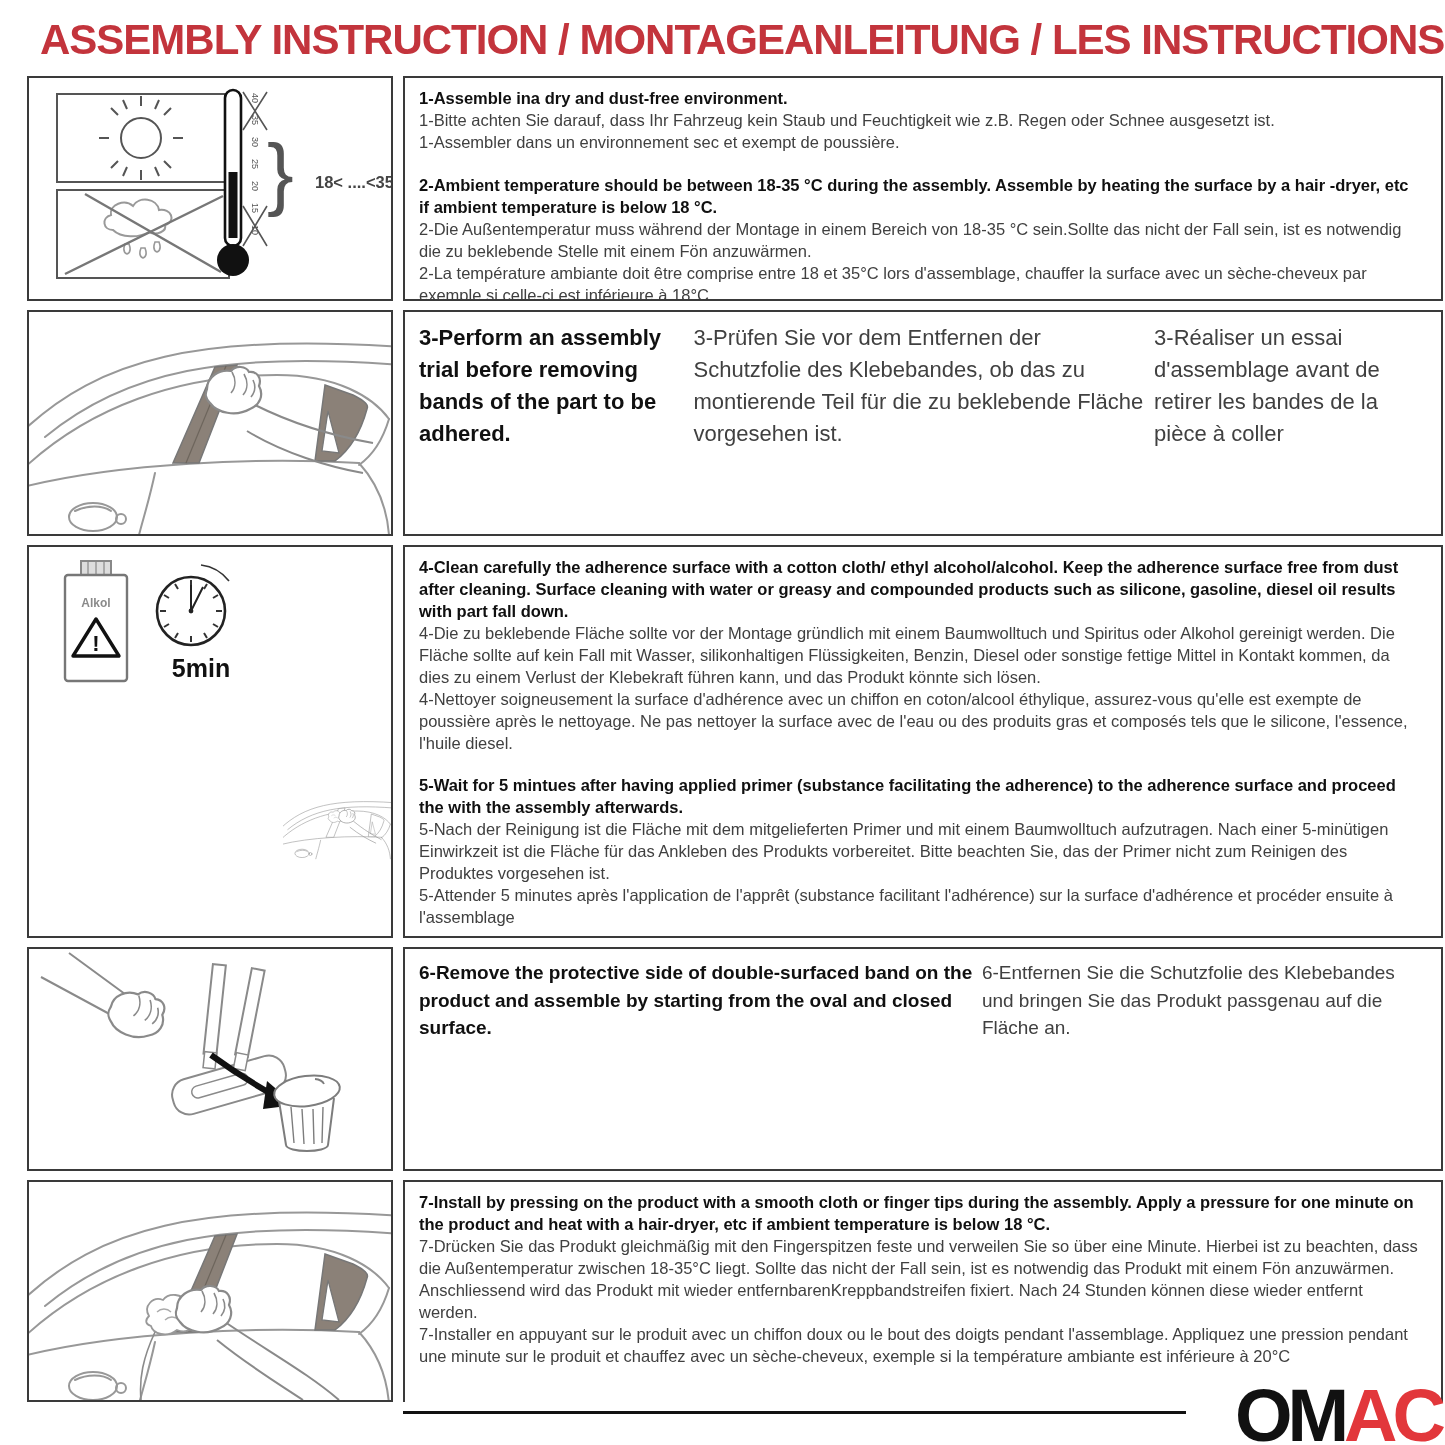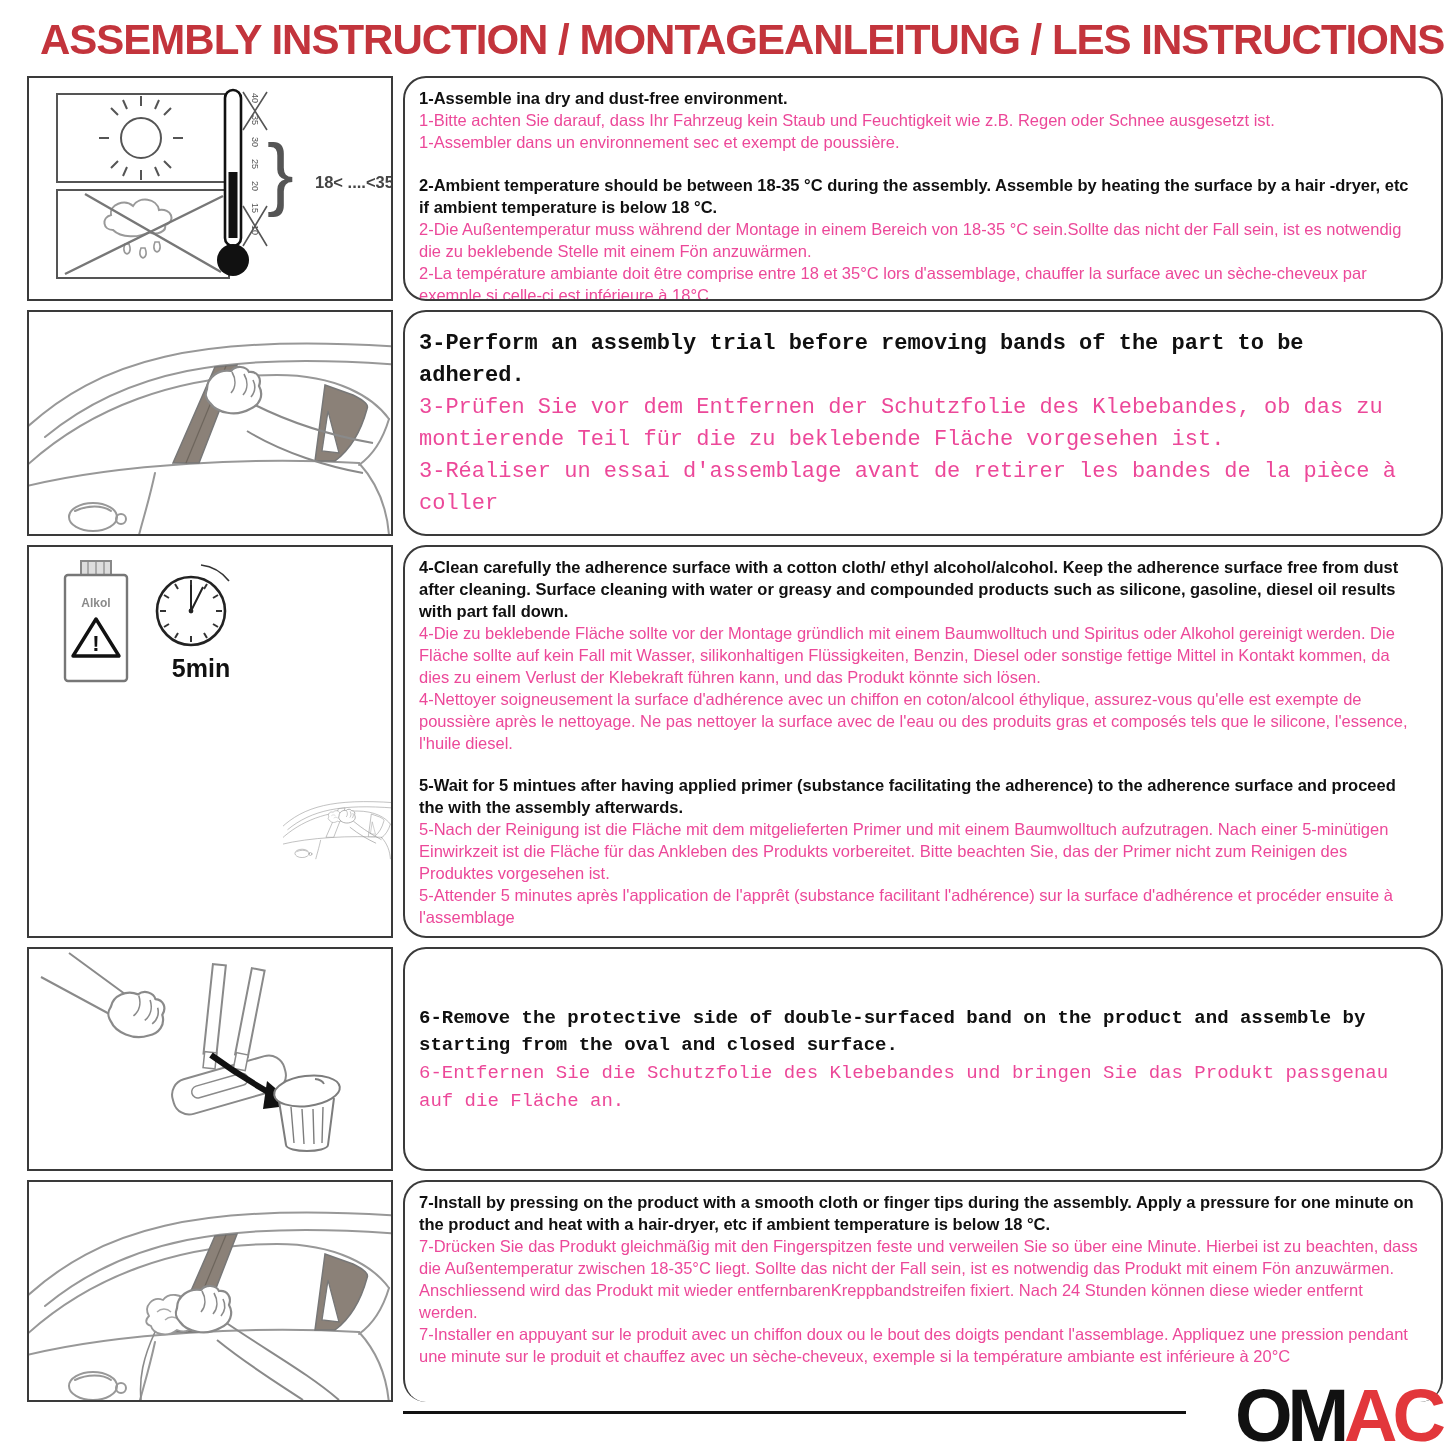--- a/index.html
+++ b/index.html
@@ -4,28 +4,28 @@
 <style>
   html,body{margin:0;padding:0;background:#fff;}
   body{width:1445px;font-family:"Liberation Sans",sans-serif;color:#222;}
   .page{position:relative;width:1445px;height:1445px;background:#fff;overflow:hidden;}
   .title{margin:0;padding:16px 0 12px 40px;font-size:42px;font-weight:700;letter-spacing:-1px;
          color:#C3343C;white-space:nowrap;}
   .row{display:flex;gap:10px;margin:0 2px 9px 27px;}
   .box{border:2px solid #3a3a3a;background:#fff;box-sizing:border-box;}
   .ill{width:366px;flex:0 0 366px;display:flex;align-items:center;justify-content:center;overflow:hidden;}
   .ill-col{flex-direction:row;align-items:stretch;justify-content:flex-start;}
-  .txt{flex:1;padding:10px 20px 8px 14px;box-sizing:border-box;overflow:hidden;border-radius:23px;}
-  .txt.center{display:flex;flex-direction:column;justify-content:center;font-family:Liberation Mono, monospace;}
+  .txt{flex:1;padding:10px 20px 8px 14px;box-sizing:border-box;overflow:hidden;}
+  .txt.center{display:flex;flex-direction:row;justify-content:center;}
   .txt p{margin:0;}
   .s16{font-size:16.5px;line-height:1.33;}
   .s22{font-size:22px;line-height:1.45;}
   .s21{font-size:19px;line-height:1.45;}
   .b{font-weight:700;color:#101010;}
-  .r{font-weight:400;color:#ec4899;}
+  .r{font-weight:400;color:#404040;}
   .gap{height:21px;}
   .topstrip{display:flex;justify-content:space-between;align-items:flex-start;padding:12px 26px 0 28px;height:150px;box-sizing:border-box;}
   .footer{position:relative;height:50px;margin-left:27px;margin-right:2px;}
   .rule{position:absolute;left:376px;top:0;width:783px;height:3px;background:#111;}
   .logo{position:absolute;right:2px;top:-32px;font-size:74px;font-weight:800;letter-spacing:-5px;line-height:1;white-space:nowrap;}
   .logo .lb{color:#111111;}
   .logo .lr{color:#E2373B;}
   svg text{font-family:"Liberation Sans",sans-serif;}
 </style>
 </head>

